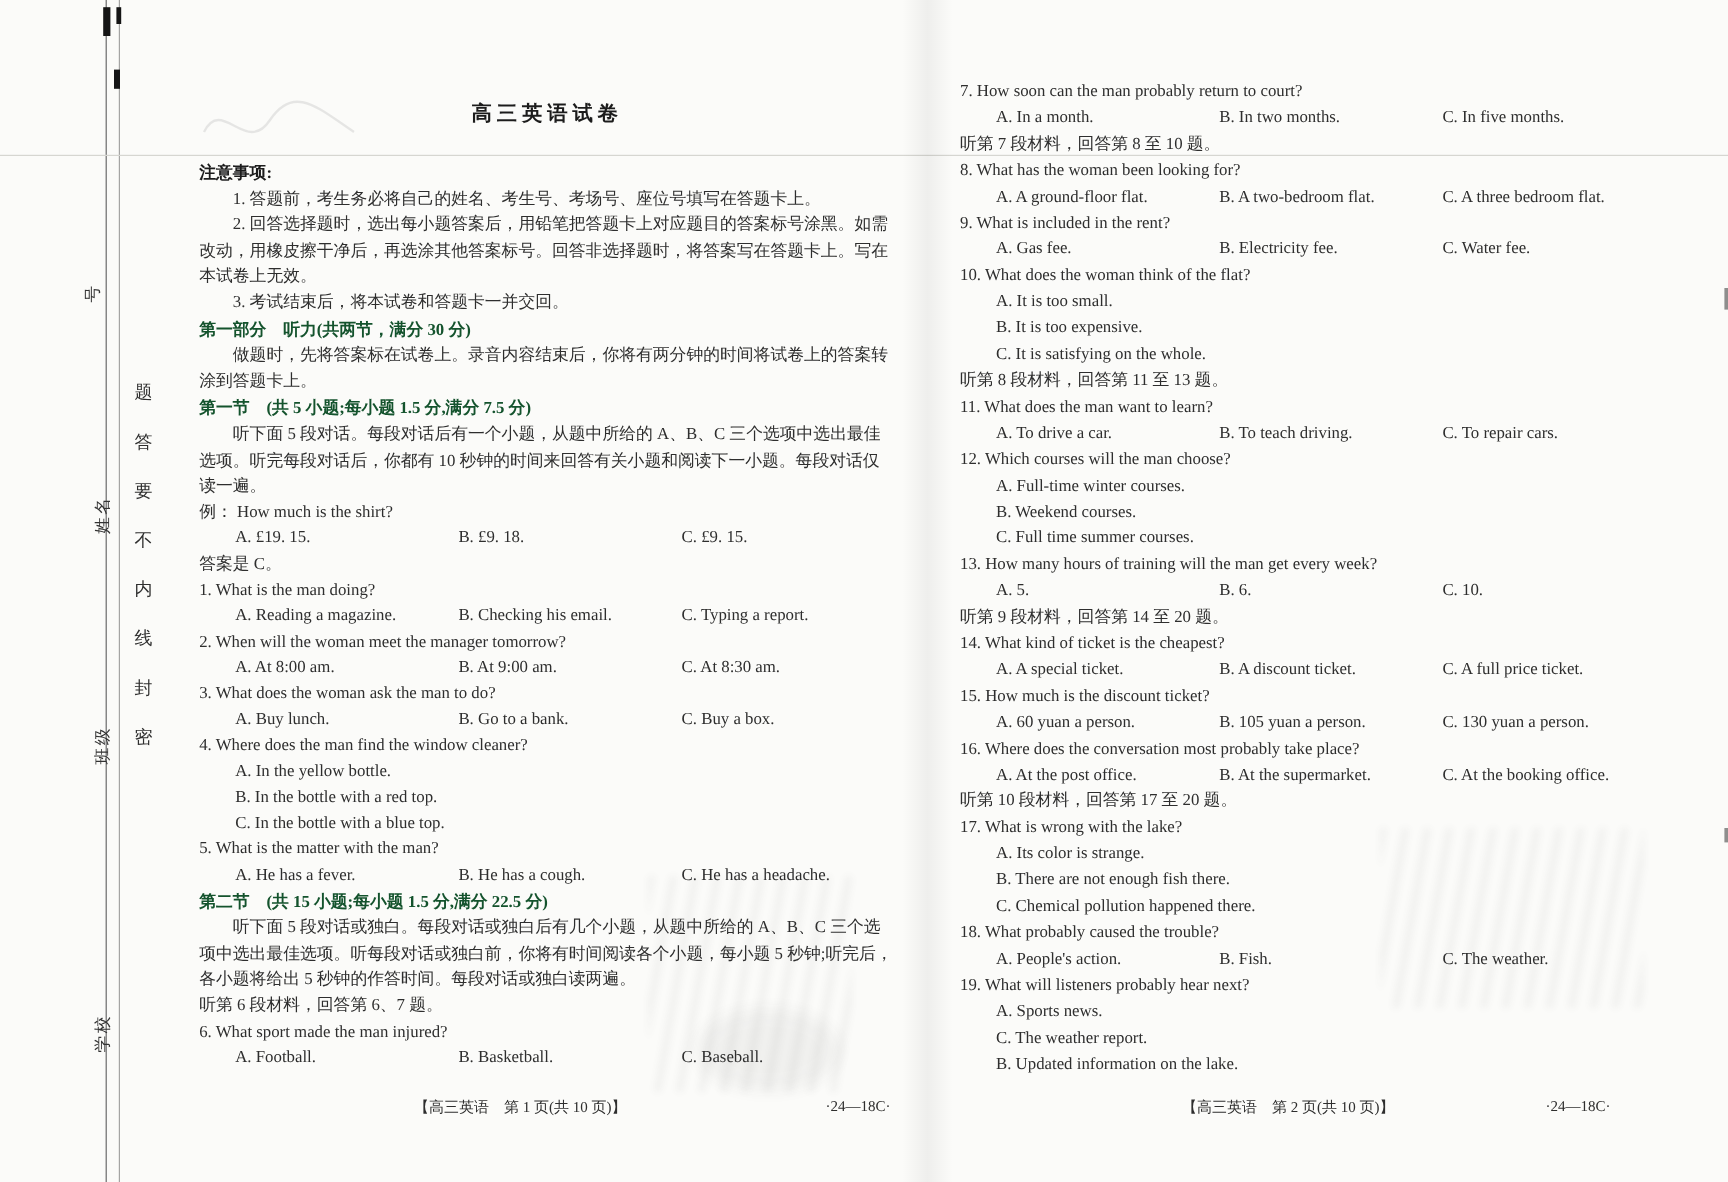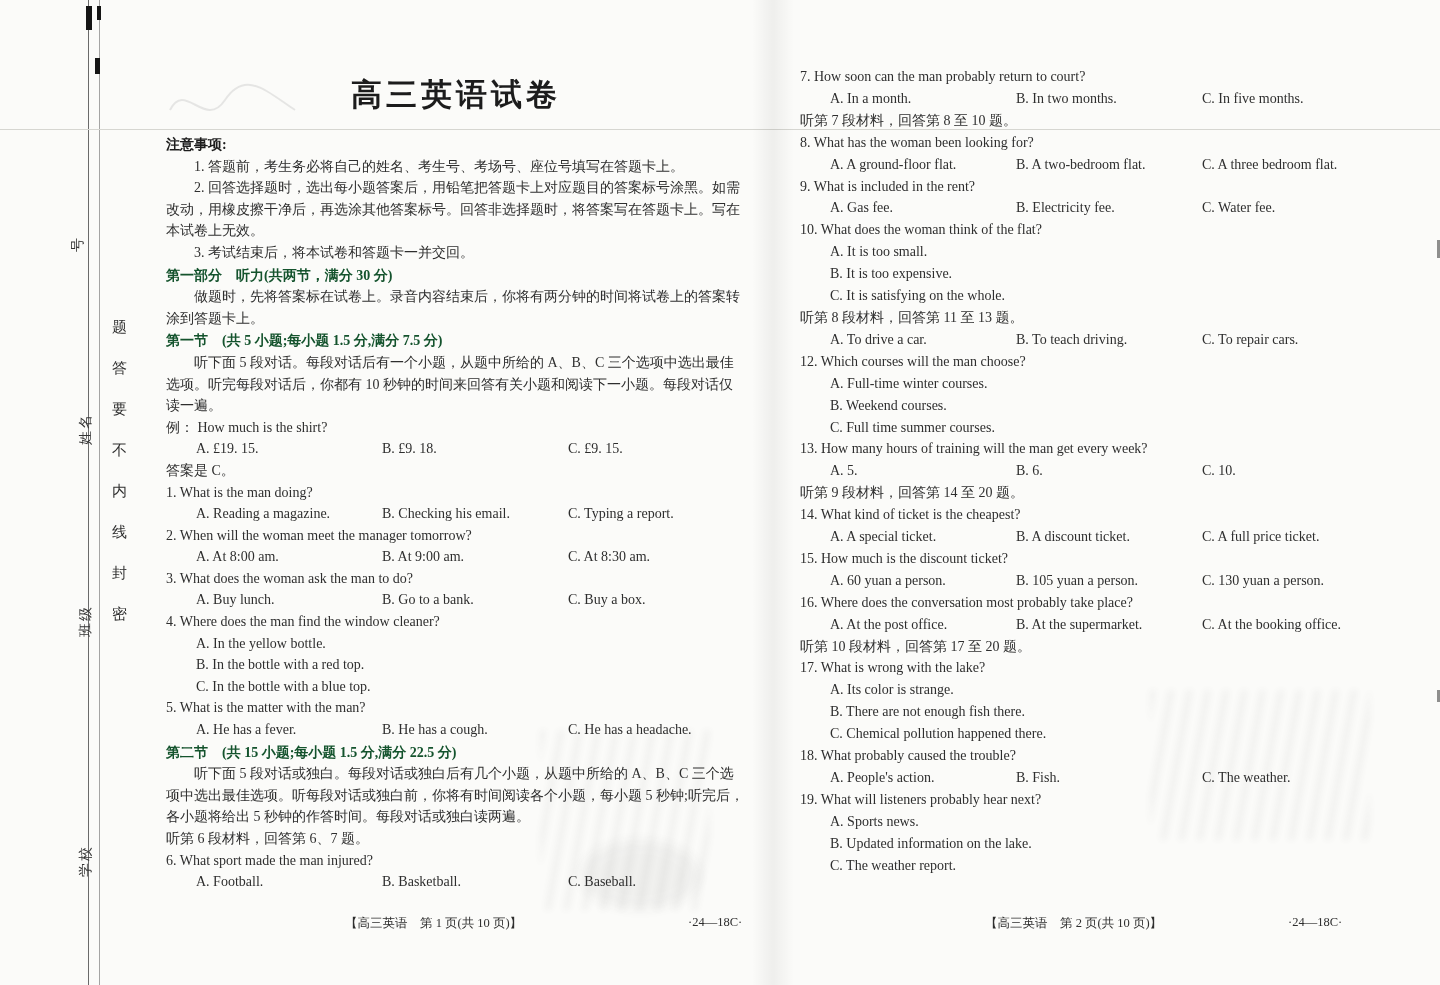--- a/index.html
+++ b/index.html
@@ -23,21 +23,21 @@
   
   .field-label{position:absolute;left:70px;transform:rotate(-90deg);font-size:14px;color:#333;
     letter-spacing:2px;white-space:nowrap;}
   .seal-col{position:absolute;left:112px;top:318px;display:flex;flex-direction:column;gap:22px;
     font-size:15px;color:#2f2f2f;}
 
   
   .col{position:absolute;font-size:14px;}
   #col1{left:166px;top:80px;width:580px;line-height:21.6px;}
   #col2{left:800px;top:66px;width:588px;line-height:21.9px;}
-  .title{font-size:31px;font-weight:bold;text-align:center;letter-spacing:4px;line-height:30px;
+  .title{font-size:17px;font-weight:bold;text-align:center;letter-spacing:4px;line-height:30px;
     margin-bottom:24px;color:#1c1c1c;}
   .notice-head{font-weight:bold;color:#1c1c1c;}
   .heading{font-weight:bold;color:#14532d;margin-top:1px;}
   .para.indent{text-indent:2em;}
   .q-stem{}
   .opt-row{display:grid;grid-template-columns:186px 186px 1fr;padding-left:30px;}
   .opt-line{padding-left:30px;}
 
   .footer{position:absolute;top:915px;font-size:12.5px;color:#2e2e2e;white-space:nowrap;}
   #f1l{left:345px;} #f1r{left:688px;} #f2l{left:985px;} #f2r{left:1288px;}
@@ -180,20 +180,21 @@
           </div>
         </div>
         <div class="question">
           <div class="q-stem">10. What does the woman think of the flat?</div>
           <div class="opt-line">A. It is too small.</div>
           <div class="opt-line">B. It is too expensive.</div>
           <div class="opt-line">C. It is satisfying on the whole.</div>
         </div>
         <div class="material">听第 8 段材料，回答第 11 至 13 题。</div>
         <div class="question">
+          <div class="q-stem">11. What does the man want to learn?</div>
           <div class="opt-row">
             <div class="opt">A. To drive a car.</div>
             <div class="opt">B. To teach driving.</div>
             <div class="opt">C. To repair cars.</div>
           </div>
         </div>
         <div class="question">
           <div class="q-stem">12. Which courses will the man choose?</div>
           <div class="opt-line">A. Full-time winter courses.</div>
           <div class="opt-line">B. Weekend courses.</div>
@@ -243,22 +244,22 @@
           <div class="q-stem">18. What probably caused the trouble?</div>
           <div class="opt-row">
             <div class="opt">A. People's action.</div>
             <div class="opt">B. Fish.</div>
             <div class="opt">C. The weather.</div>
           </div>
         </div>
         <div class="question">
           <div class="q-stem">19. What will listeners probably hear next?</div>
           <div class="opt-line">A. Sports news.</div>
+          <div class="opt-line">C. The weather report.</div>
           <div class="opt-line">B. Updated information on the lake.</div>
-          <div class="opt-line">C. The weather report.</div>
         </div>
       </div>
   </div>
 
   <div class="footer" id="f1l">【高三英语　第 1 页(共 10 页)】</div>
   <div class="footer" id="f1r">·24—18C·</div>
   <div class="footer" id="f2l">【高三英语　第 2 页(共 10 页)】</div>
   <div class="footer" id="f2r">·24—18C·</div>
 
 </div>

